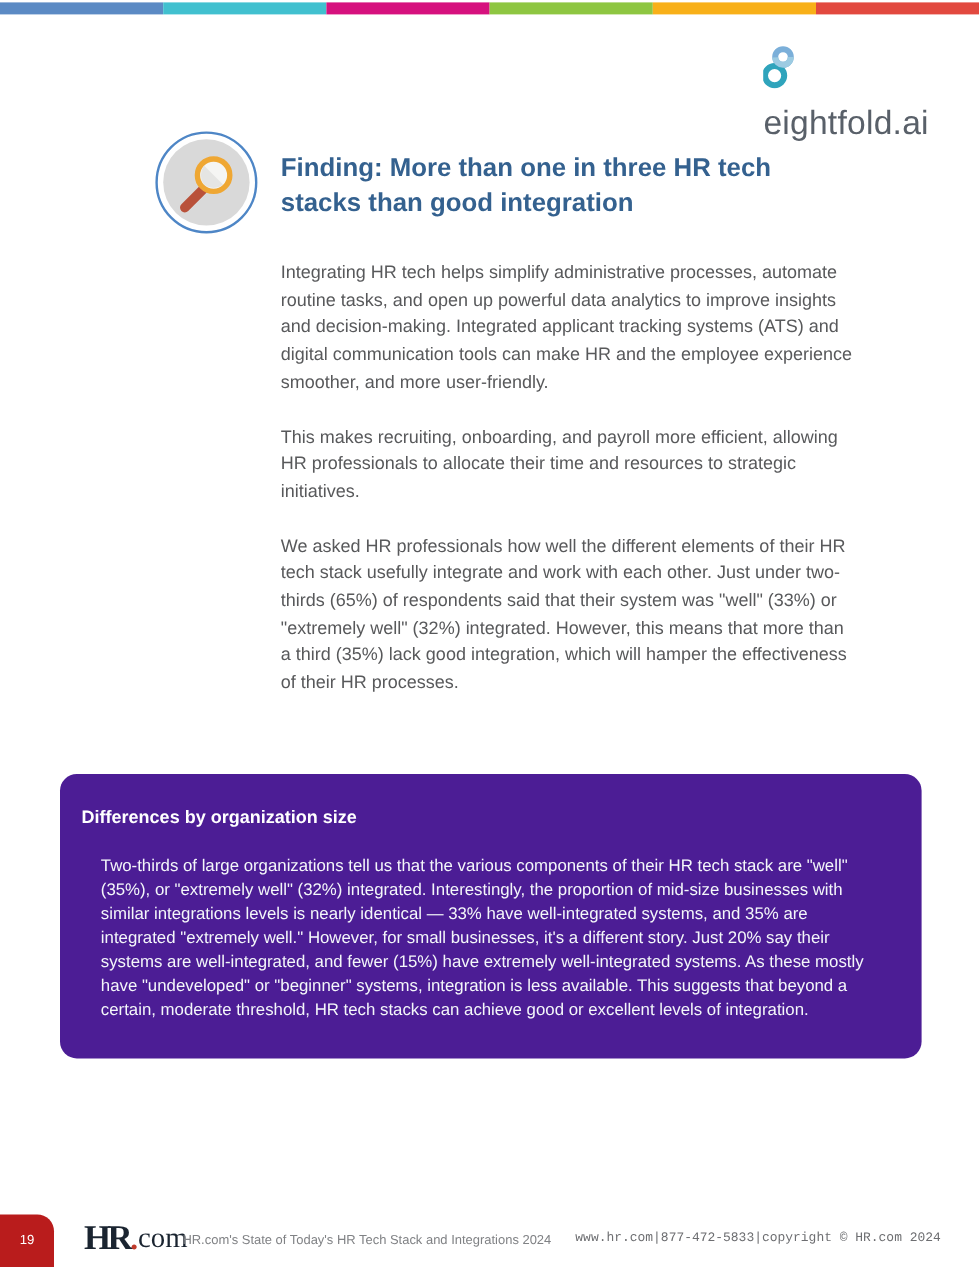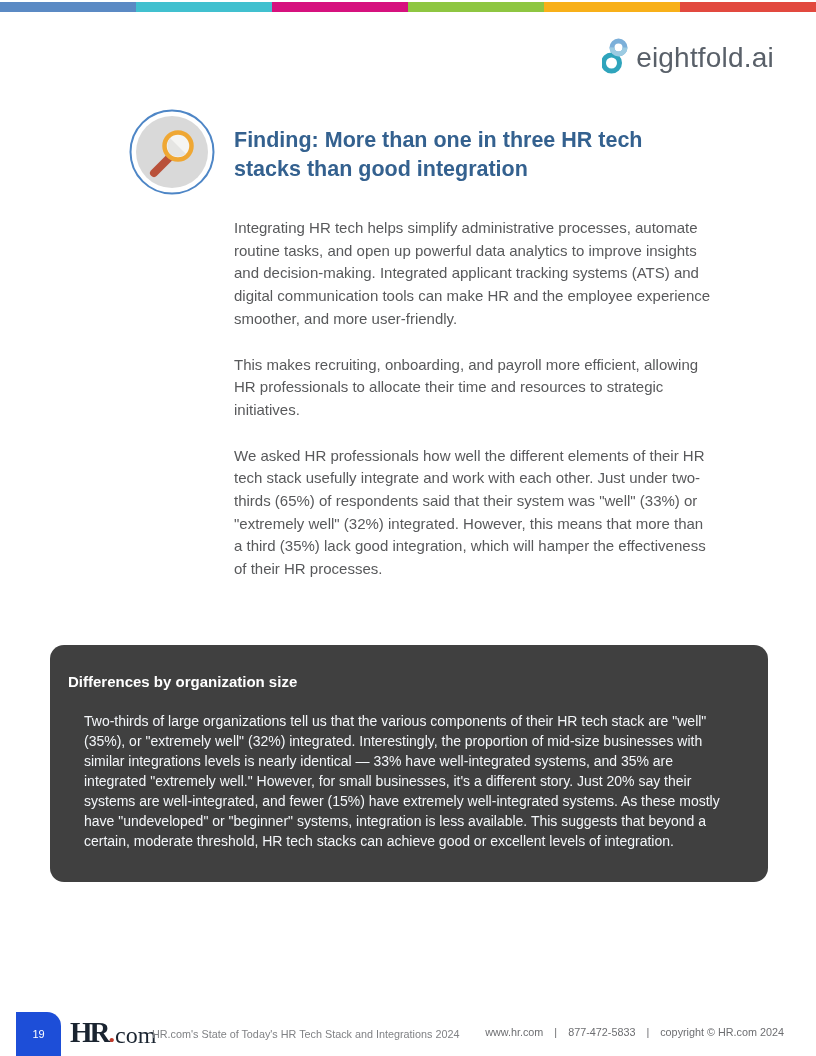--- a/index.html
+++ b/index.html
@@ -10,21 +10,21 @@
   
   .top-stripe{
     position:absolute;top:2px;left:0;width:816px;height:10px;
     display:flex;flex-direction:row;
   }
   .stripe-seg{flex:1 1 0;height:100%;}
 
   
   .ef-logo{
     position:absolute;top:38px;right:42px;
-    display:flex;align-items:center;gap:8px;
+    display:flex;gap:8px;flex-direction:column;
   }
   .ef-text{
     font-size:28px;color:#596069;letter-spacing:0.2px;font-weight:400;
   }
 
   
   .finding-icon{position:absolute;left:129px;top:109px;width:86px;height:86px;}
 
   
   .finding-title{
@@ -47,37 +47,37 @@
   .callout-title{
     font-size:15px;font-weight:bold;color:#ffffff;margin:0 0 21px 0;
   }
   .callout-body{
     font-size:14px;line-height:20px;color:#F4F7FA;margin:16px;
   }
 
   
   .page-num-box{
     position:absolute;left:0;top:1012px;width:45px;height:44px;
-    background:#1d4ed8;border-top-right-radius:14px;
-    display:flex;align-items:center;justify-content:center;margin-left:16px;
+    background:#b91c1c;border-top-right-radius:14px;
+    display:flex;align-items:center;justify-content:center;
   }
   .page-num{color:#ffffff;font-size:11px;}
   .hr-logo{
-    position:absolute;left:70px;top:1016px;display:flex;align-items:flex-end;
+    position:absolute;left:70px;top:1016px;display:flex;align-items:center;
     font-family:"Liberation Serif", serif;color:#1A2430;
   }
   .hr-logo .hr{font-size:29px;font-weight:bold;letter-spacing:-3px;}
   .hr-logo .reddot{color:#C03A2B;font-size:26px;font-weight:bold;margin-left:1px;}
   .hr-logo .com{font-size:24px;letter-spacing:0px;}
   .footer-left-text{
     position:absolute;left:152px;top:1028px;font-size:10.8px;color:#808285;
   }
   .footer-right{
     position:absolute;right:32px;top:1026px;font-size:10.8px;color:#6D6E71;
-    display:flex;gap:11px;align-items:center;
+    display:flex;gap:0;align-items:center;font-family:Liberation Mono, monospace;
   }
   .footer-sep{color:#6D6E71;}
 </style>
 </head>
 <body>
 
 <div class="top-stripe">
     <div class="stripe-seg" style="background: rgb(91, 138, 196);"></div>
     <div class="stripe-seg" style="background: rgb(65, 192, 207);"></div>
     <div class="stripe-seg" style="background: rgb(214, 17, 126);"></div>
@@ -108,21 +108,21 @@
 </div>
 
 <h1 class="finding-title">Finding: More than one in three HR tech stacks than good integration</h1>
 
 <div class="body-copy">
   <p>Integrating HR tech helps simplify administrative processes, automate routine tasks, and open up powerful data analytics to improve insights and decision-making. Integrated applicant tracking systems (ATS) and digital communication tools can make HR and the employee experience smoother, and more user-friendly.</p>
   <p>This makes recruiting, onboarding, and payroll more efficient, allowing HR professionals to allocate their time and resources to strategic initiatives.</p>
   <p>We asked HR professionals how well the different elements of their HR tech stack usefully integrate and work with each other. Just under two-thirds (65%) of respondents said that their system was "well" (33%) or "extremely well" (32%) integrated. However, this means that more than a third (35%) lack good integration, which will hamper the effectiveness of their HR processes.</p>
 </div>
 
-<div class="callout" style="background: #404040;">
+<div class="callout" style="background: #4c1d95;">
   <h2 class="callout-title">Differences by organization size</h2>
   <p class="callout-body">Two-thirds of large organizations tell us that the various components of their HR tech stack are "well" (35%), or "extremely well" (32%) integrated. Interestingly, the proportion of mid-size businesses with similar integrations levels is nearly identical — 33% have well-integrated systems, and 35% are integrated "extremely well." However, for small businesses, it's a different story. Just 20% say their systems are well-integrated, and fewer (15%) have extremely well-integrated systems. As these mostly have "undeveloped" or "beginner" systems, integration is less available. This suggests that beyond a certain, moderate threshold, HR tech stacks can achieve good or excellent levels of integration.</p>
 </div>
 
 <div class="page-num-box">
   <span class="page-num">19</span>
 </div>
 
 <div class="hr-logo">
   <span class="hr">HR</span>

